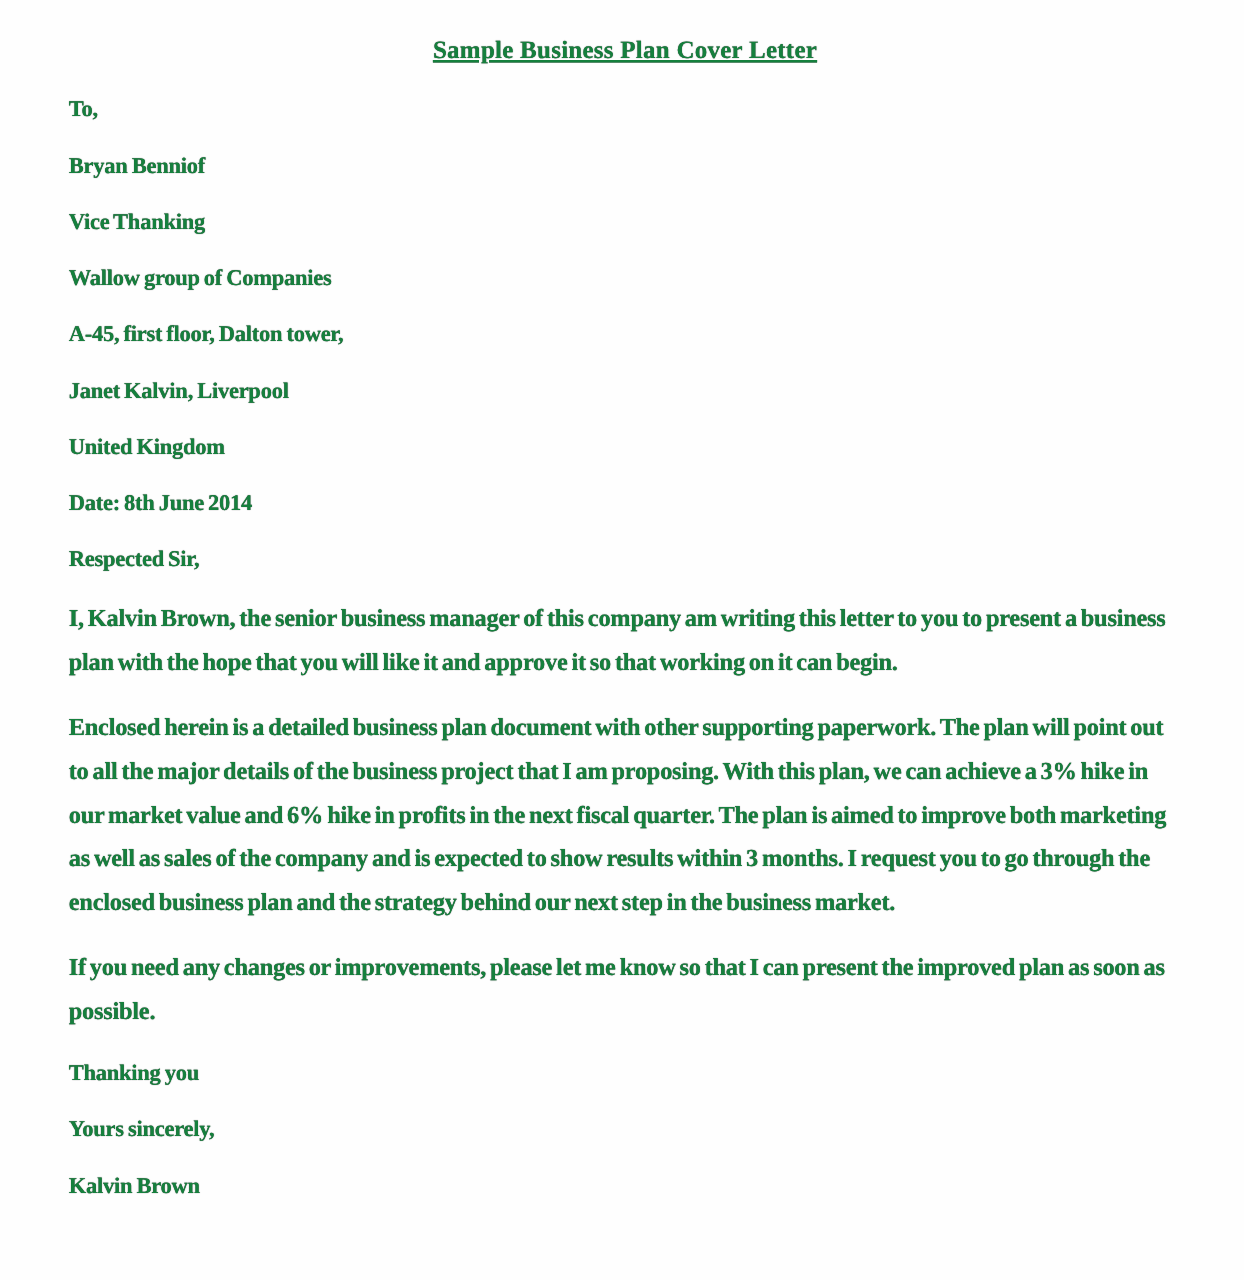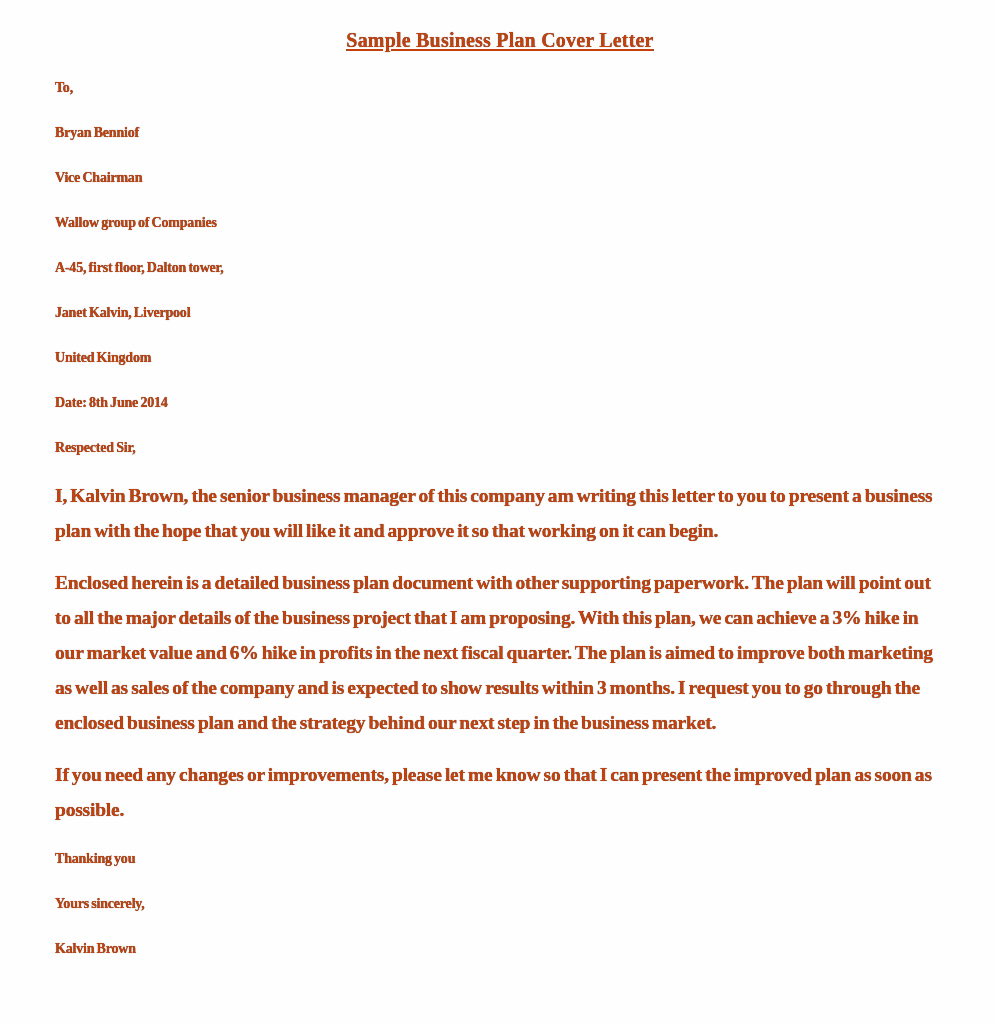--- a/index.html
+++ b/index.html
@@ -7,39 +7,39 @@
     padding: 0;
     background: #ffffff;
   }
   .page {
     position: relative;
     width: 995px;
     height: 1024px;
     background: #fefefe;
     font-family: "Liberation Serif", "DejaVu Serif", serif;
     font-weight: bold;
-    color: #c2410c;
+    color: #15803d;
     box-sizing: border-box;
     padding: 24px 50px 40px 55px;
     overflow: hidden;
     
     text-shadow: 0 0 0.7px rgba(10,10,10,0.85);
   }
   .doc-title {
     text-align: center;
     font-size: 20px;
     line-height: 24px;
     text-decoration: underline;
     text-decoration-thickness: 2px;
     text-underline-offset: 2px;
     letter-spacing: 0.2px;
     margin: 4px 0 0 0;
   }
   .line {
-    font-size: 14px;
+    font-size: 18px;
     line-height: 27px;
     margin-top: 18px;
     letter-spacing: -0.2px;
     word-spacing: -1px;
   }
   .line.first-after-title { margin-top: 22px; }
   .tight { margin-top: 0; }
   .meta-block { margin-top: 18px; }
   .para {
     font-size: 19.5px;
@@ -60,21 +60,21 @@
 <body>
 
 <div class="page">
 
   <div class="doc-title">Sample Business Plan Cover Letter</div>
 
   <div class="line first-after-title">To,</div>
 
   <div class="line"><span>Bryan</span>&nbsp;<span class="misspelled">Benniof</span></div>
 
-  <div class="line">Vice Chairman</div>
+  <div class="line">Vice Thanking</div>
 
   <div class="line">Wallow group of Companies</div>
 
   <div class="line">A-45, first floor, Dalton tower,</div>
 
   <div class="line">Janet Kalvin, Liverpool</div>
 
   <div class="line">United Kingdom</div>
 
   <div class="meta-block">

